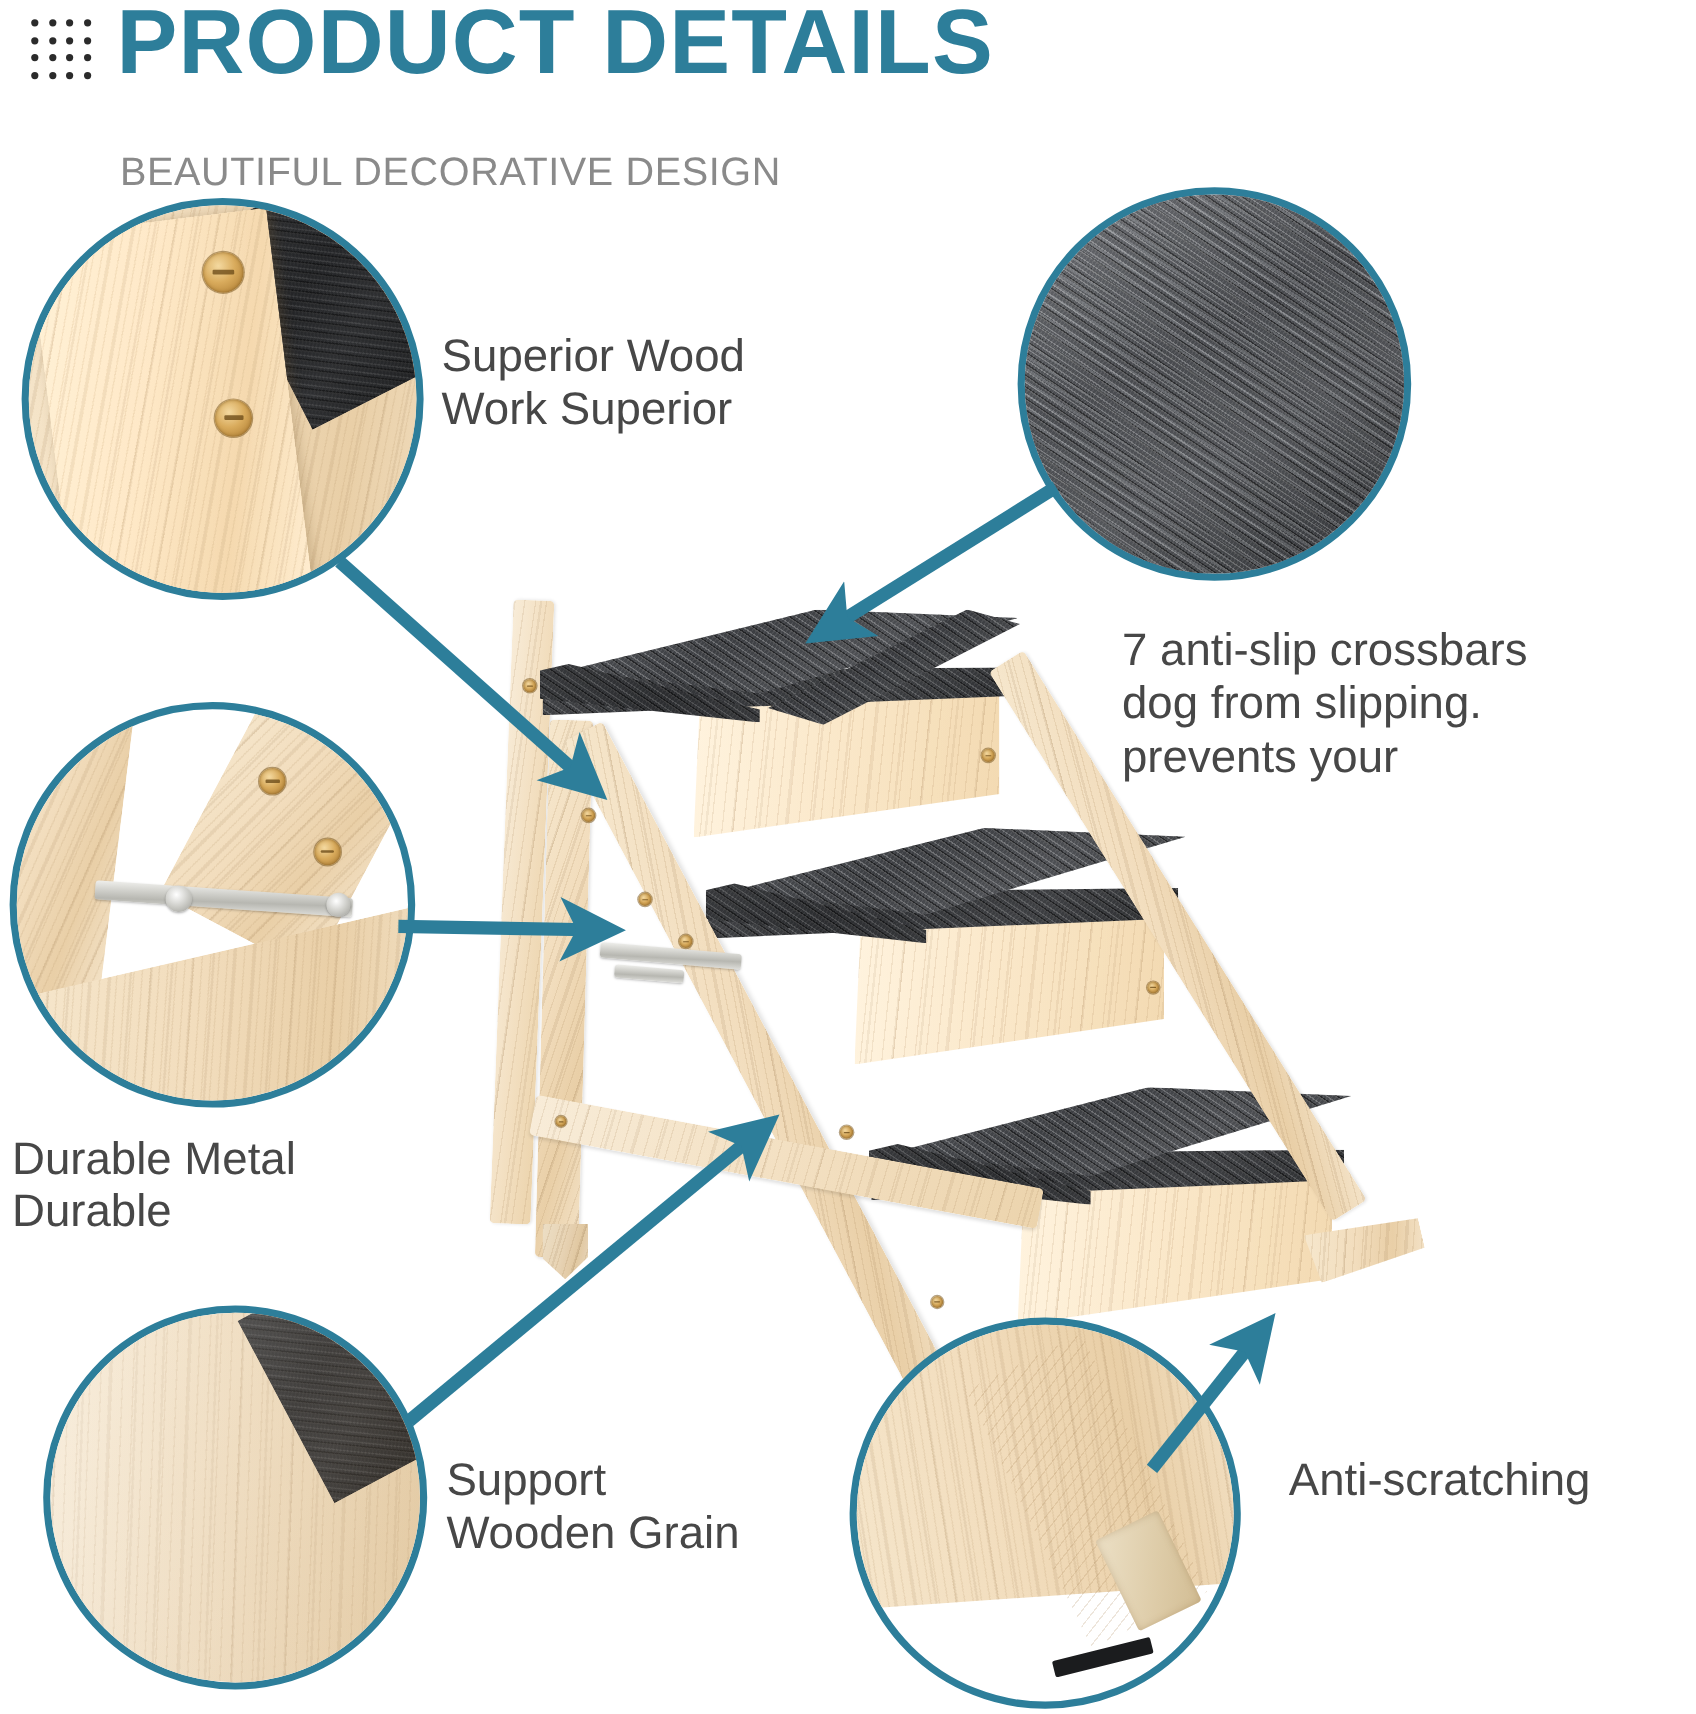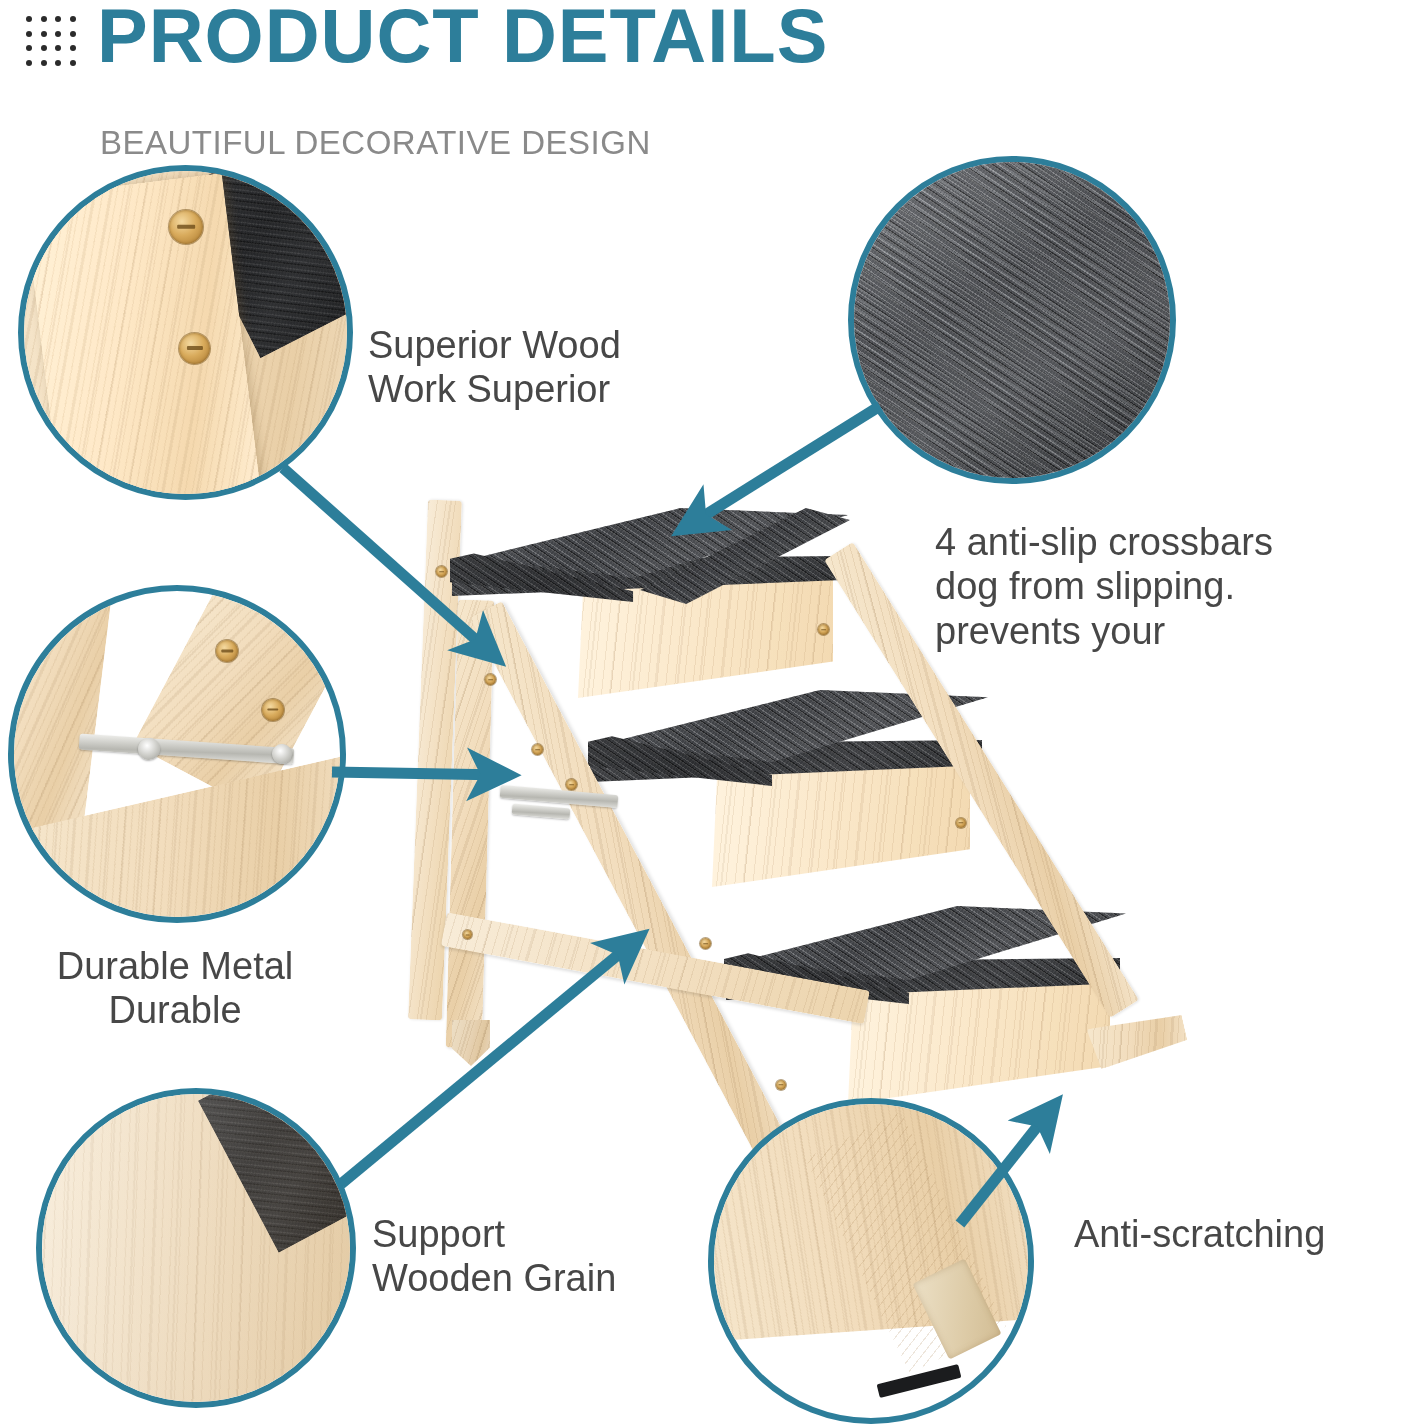--- a/index.html
+++ b/index.html
@@ -280,32 +280,32 @@
 
   <line x1="880" y1="406" x2="686" y2="527" stroke="#2d7e9a" stroke-width="11" marker-end="url(#ah)"></line>
 
   <line x1="332" y1="772" x2="504" y2="775" stroke="#2d7e9a" stroke-width="11" marker-end="url(#ah)"></line>
 
   <line x1="341" y1="1184" x2="636" y2="940" stroke="#2d7e9a" stroke-width="11" marker-end="url(#ah)"></line>
 
   <line x1="960" y1="1224" x2="1052" y2="1108" stroke="#2d7e9a" stroke-width="11" marker-end="url(#ah)"></line>
 </svg>
 
-<div class="label" style="left:368px;top:275px;margin-top:48px;">
+<div class="label" style="left:368px;top:275px;">
   <div>Superior Wood</div>
   <div>Work Superior</div>
 </div>
 
 <div class="label" style="left:935px;top:520px;">
-  <div>4 anti-slip crossbars</div>
+  <div>7 anti-slip crossbars</div>
   <div>dog from slipping.</div>
   <div>prevents your</div>
 </div>
 
-<div class="label" style="left:10px;top:944px;width:330px;text-align:center;">
+<div class="label" style="left:10px;top:944px;width:330px;text-align:left;">
   <div>Durable Metal</div>
   <div>Durable</div>
 </div>
 
 <div class="label" style="left:372px;top:1212px;">
   <div>Support</div>
   <div>Wooden Grain</div>
 </div>
 
 <div class="label" style="left:1074px;top:1212px;">

